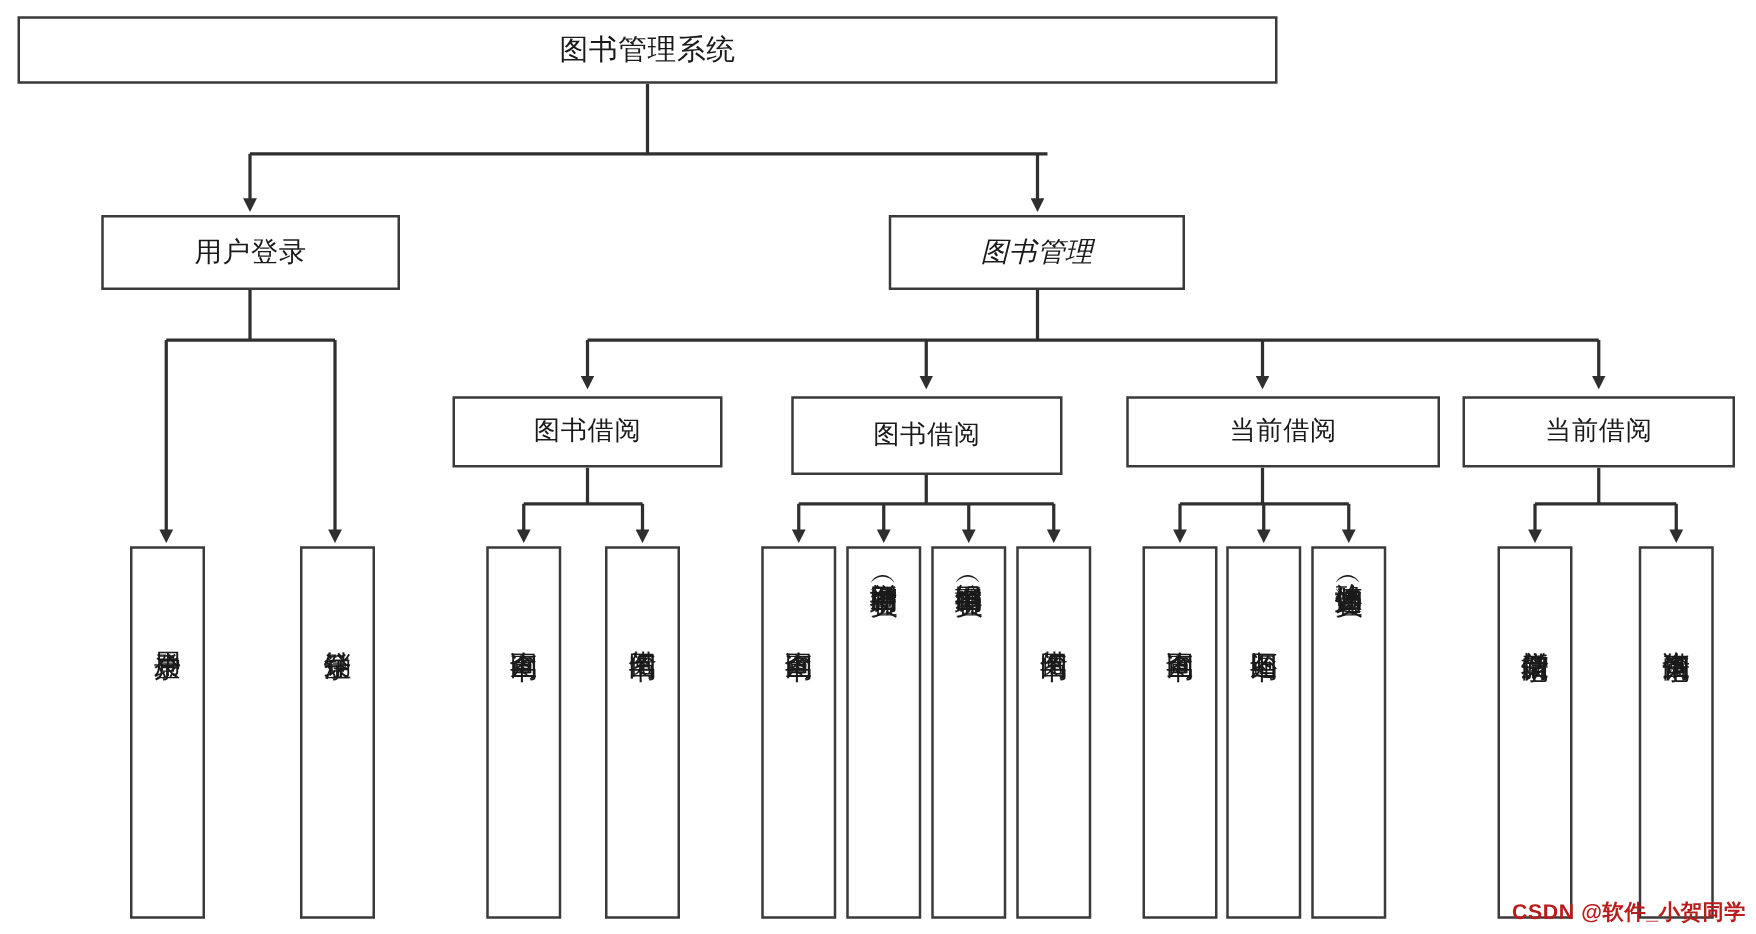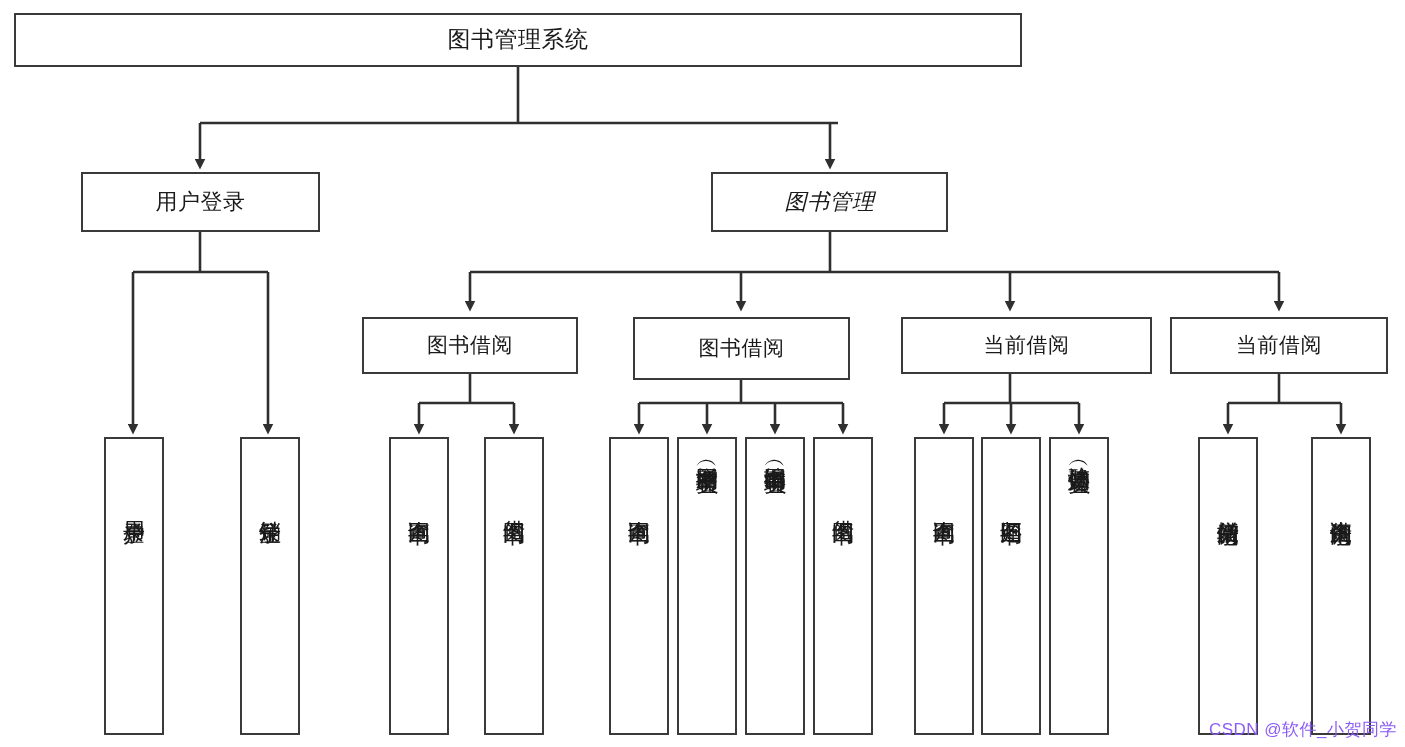--- a/index.html
+++ b/index.html
@@ -67,23 +67,24 @@
     margin-top: 58px;
   }
   .node-leaf.top .label {
     margin-top: 4px;
   }
   .watermark {
     position: absolute;
     right: 8px;
     bottom: 6px;
     font-size: 17px;
-    color: #8b5cf6;
+    color: #b91c1c;
     white-space: nowrap;
     letter-spacing: 0.5px;
+    font-weight: bold;
   }
 </style>
 </head>
 <body>
 
 <div id="diagram-root">
 
   <svg id="connector-layer" viewBox="0 0 1405 747" width="1405" height="747">
     <defs>
       <marker id="arrowhead" markerWidth="11" markerHeight="11" refX="1.5" refY="5.5" orient="auto" markerUnits="userSpaceOnUse">

